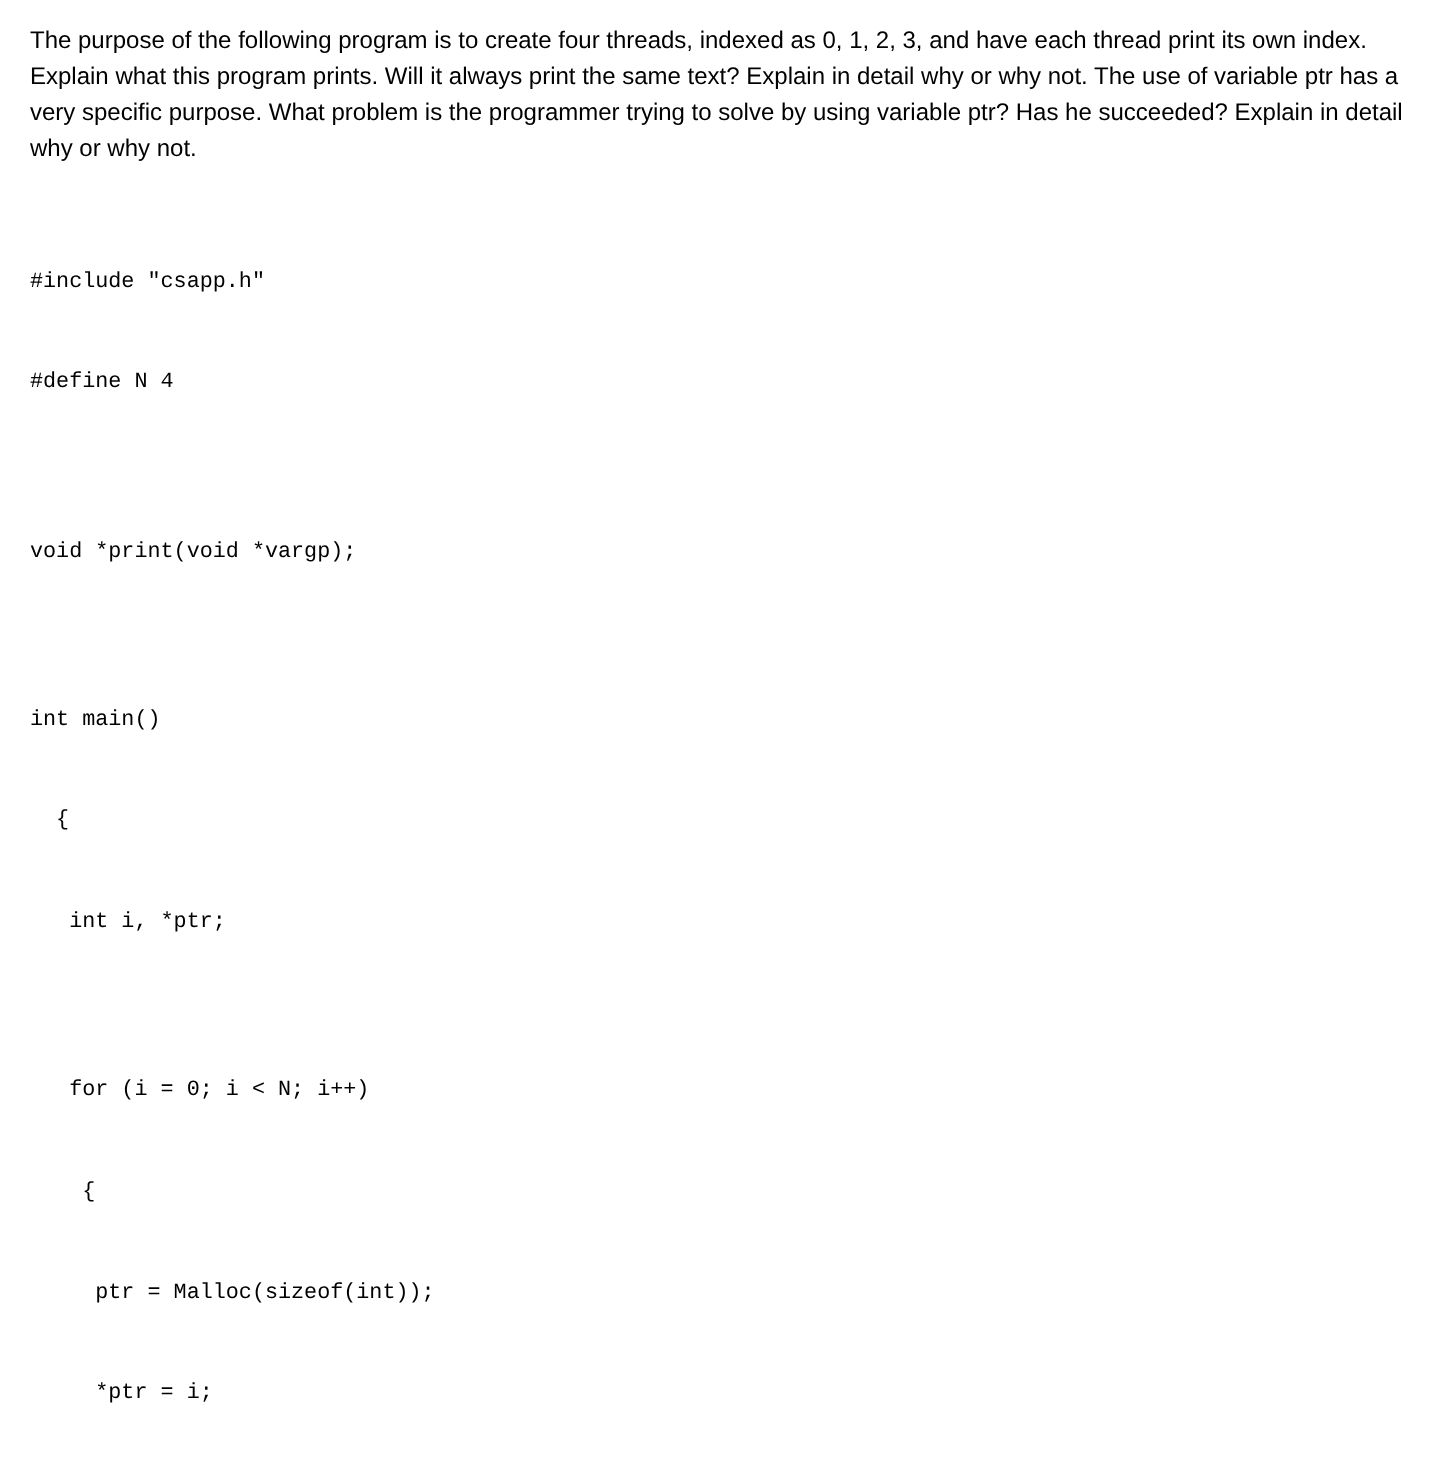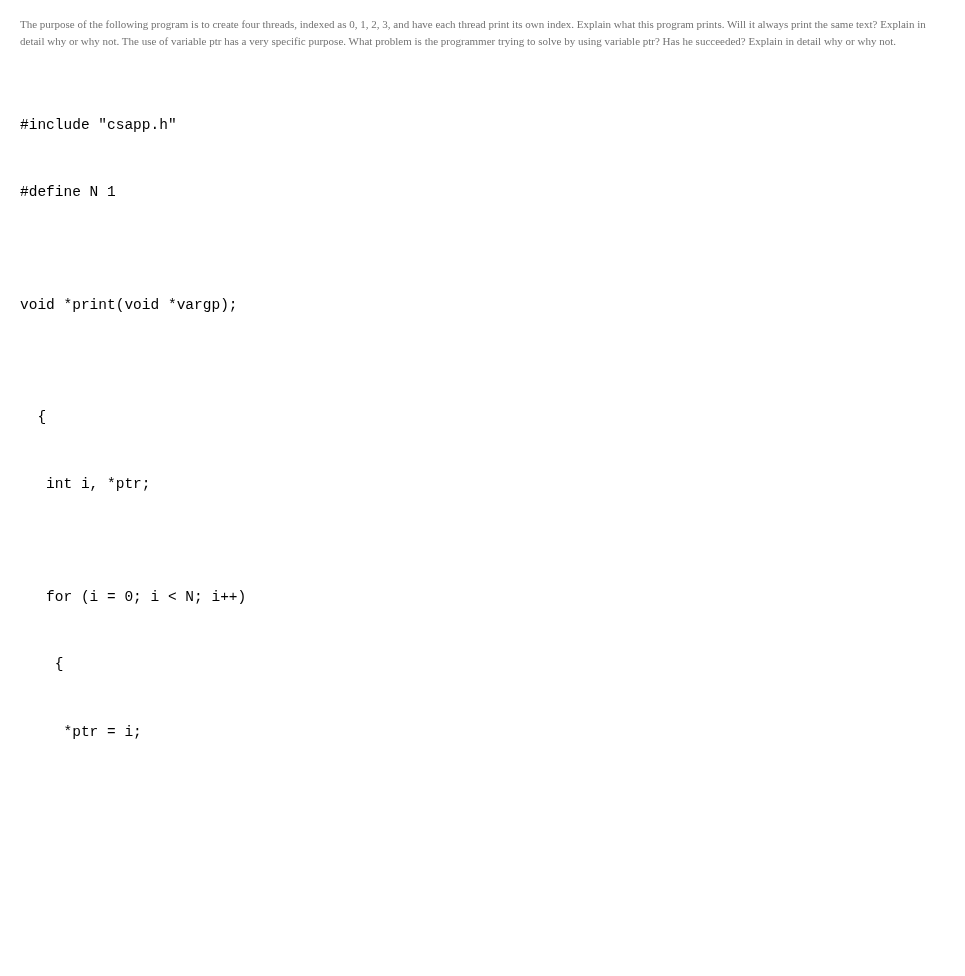--- a/index.html
+++ b/index.html
@@ -12,25 +12,25 @@
       background: #ffffff;
       font-family: Arial, sans-serif;
       font-size: 15px;
       color: #000000;
       padding: 16px 20px;
       width: 965px;
       min-height: 976px;
     }
 
     .description {
-      font-family: Liberation Serif, serif;
-      font-size: 11px;
+      font-family: Liberation Sans, sans-serif;
+      font-size: 16px;
       line-height: 1.5;
       margin-bottom: 20px;
-      color: #737373;
+      color: #000000;
     }
 
     .code-block {
       font-family: "Courier New", Courier, monospace;
       font-size: 14.5px;
       line-height: 1.55;
       color: #000000;
       white-space: pre;
     }
 
@@ -38,29 +38,31 @@
       display: block;
     }
   </style>
 </head>
 <body>
 
 <p class="description">The purpose of the following program is to create four threads, indexed as 0, 1, 2, 3, and have each thread print its own index. Explain what this program prints. Will it always print the same text? Explain in detail why or why not. The use of variable ptr has a very specific purpose. What problem is the programmer trying to solve by using variable ptr? Has he succeeded? Explain in detail why or why not.</p>
 
 <div class="code-block">
   <span class="code-line">#include "csapp.h"</span>
-  <span class="code-line">#define N 1</span>
+  <span class="code-line">#define N 4</span>
   <span class="code-line"></span>
   <span class="code-line">void *print(void *vargp);</span>
   <span class="code-line"></span>
+  <span class="code-line">int main()</span>
   <span class="code-line">  {</span>
   <span class="code-line">   int i, *ptr;</span>
   <span class="code-line"></span>
   <span class="code-line">   for (i = 0; i &lt; N; i++)</span>
   <span class="code-line">    {</span>
+  <span class="code-line">     ptr = Malloc(sizeof(int));</span>
   <span class="code-line">     *ptr = i;</span>
   
   
   <span class="code-line"></span>
   
   
   
   
   <span class="code-line"></span>
   

